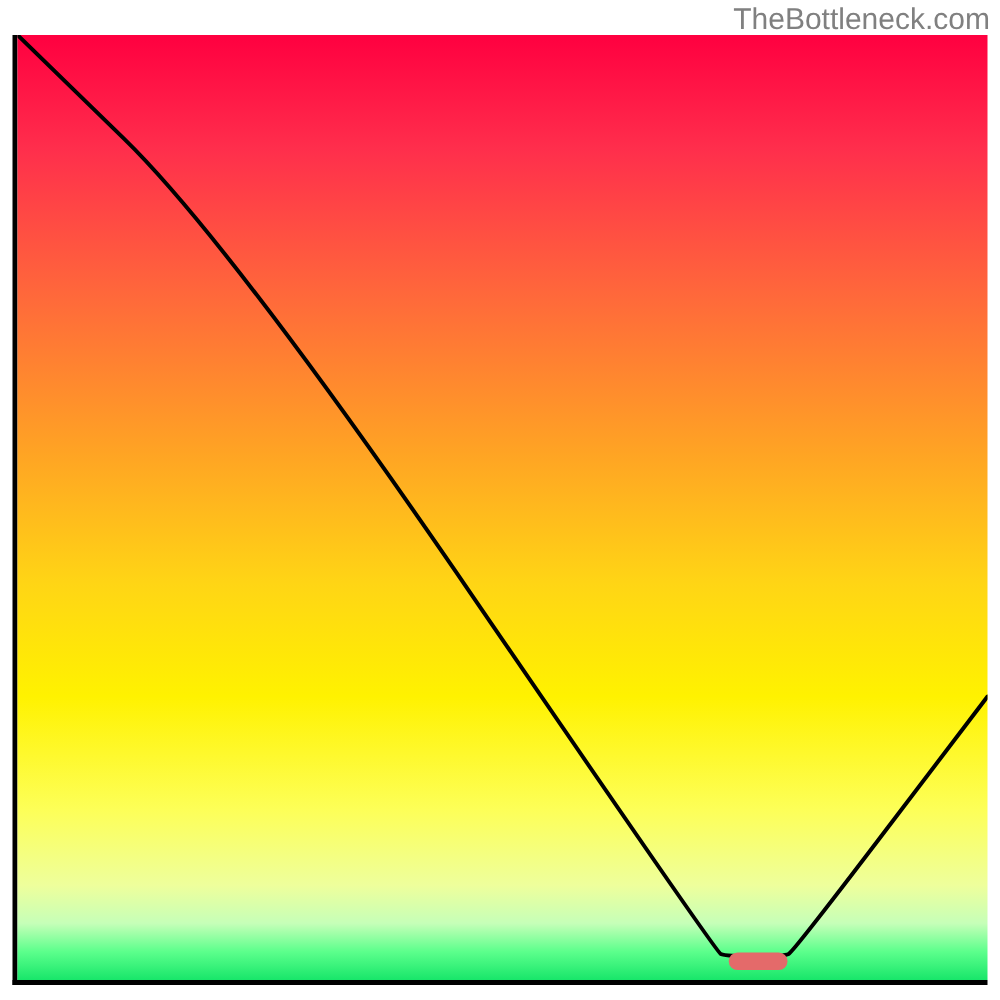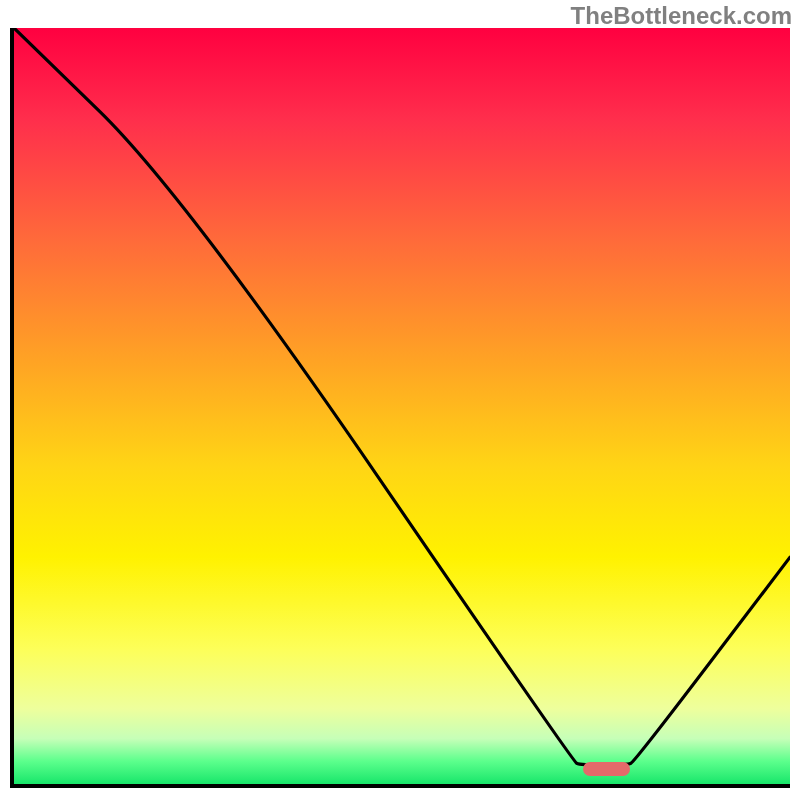--- a/index.html
+++ b/index.html
@@ -14,21 +14,21 @@
   .container {
     position: relative;
     width: 800px;
     height: 800px;
   }
   .attribution {
     position: absolute;
     top: 2px;
     right: 8px;
     font-size: 24px;
-    font-weight: bold;
+    font-weight: normal;
     color: #808080;
   }
   .plot-frame {
     position: absolute;
     left: 10px;
     top: 28px;
     width: 780px;
     height: 760px;
     box-sizing: border-box;
     border-left: 4px solid #000;

